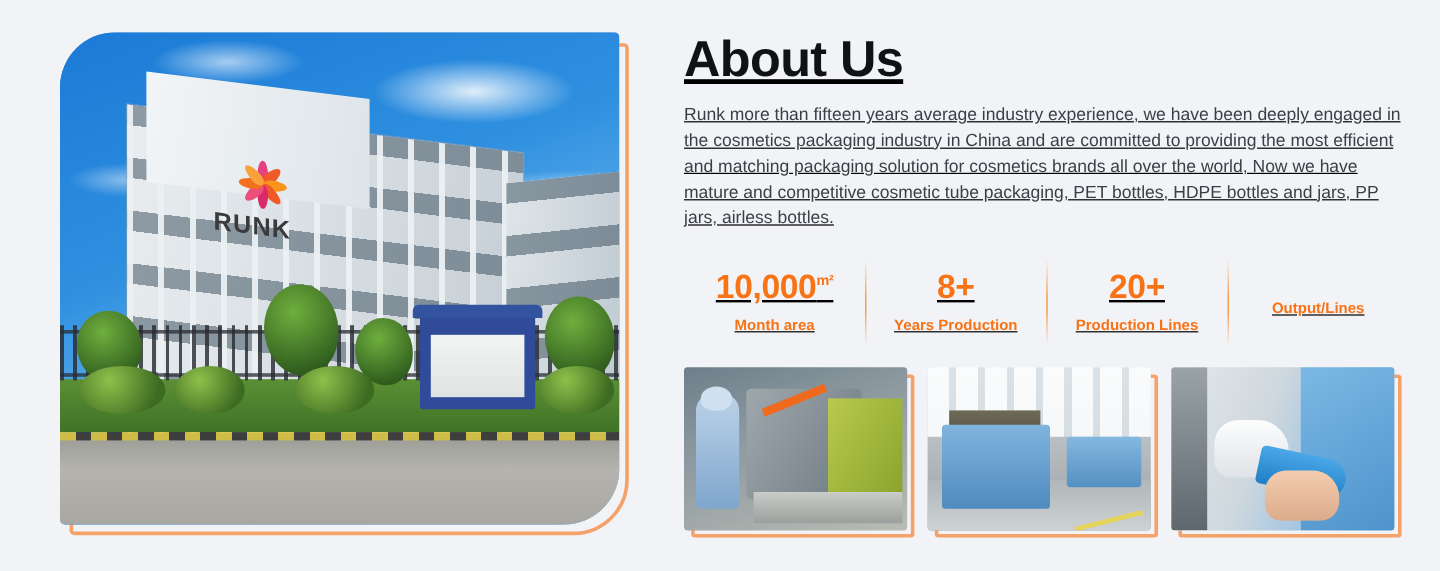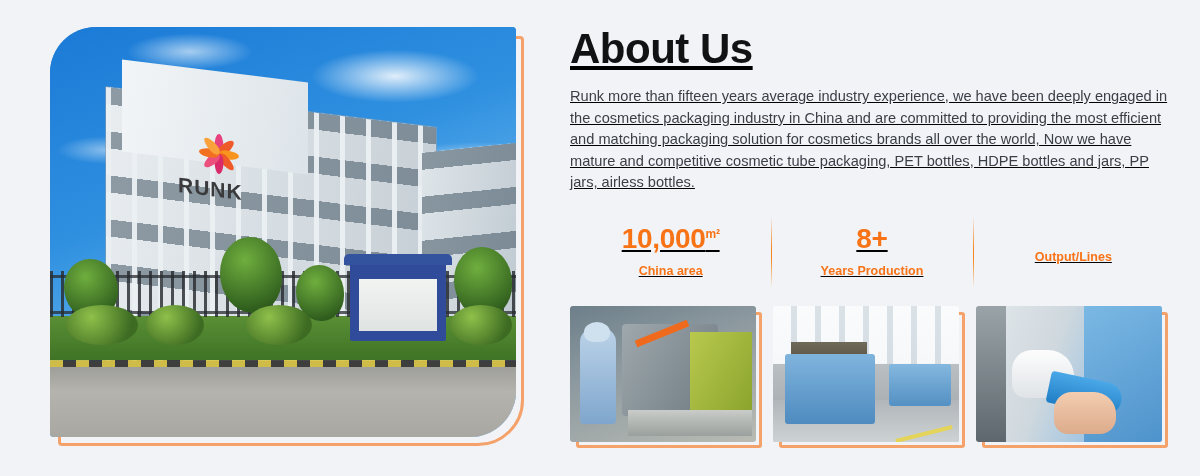--- a/index.html
+++ b/index.html
@@ -343,28 +343,32 @@
   <div class="right">
 
     <h1 class="title">About Us</h1>
 
     <p class="desc">Runk more than fifteen years average industry experience, we have been deeply engaged in the cosmetics packaging industry in China and are committed to providing the most efficient and matching packaging solution for cosmetics brands all over the world, Now we have mature and competitive cosmetic tube packaging, PET bottles, HDPE bottles and jars, PP jars, airless bottles.</p>
 
     <div class="stats">
 
       <div class="stat">
         <div class="stat-value"><span>10,000</span><span class="unit">m²</span></div>
-        <div class="stat-label">China area</div>
+        <div class="stat-label">Month area</div>
       </div>
 
       <div class="stat">
         <div class="stat-value"><span>8+</span><span class="unit"></span></div>
         <div class="stat-label">Years Production</div>
       </div>
 
+      <div class="stat">
+        <div class="stat-value"><span>20+</span><span class="unit"></span></div>
+        <div class="stat-label">Production Lines</div>
+      </div>
 
       <div class="stat">
         <div class="stat-label">Output/Lines</div>
       </div>
 
     </div>
 
     <div class="thumbs">
 
       <div class="thumb-wrap">

